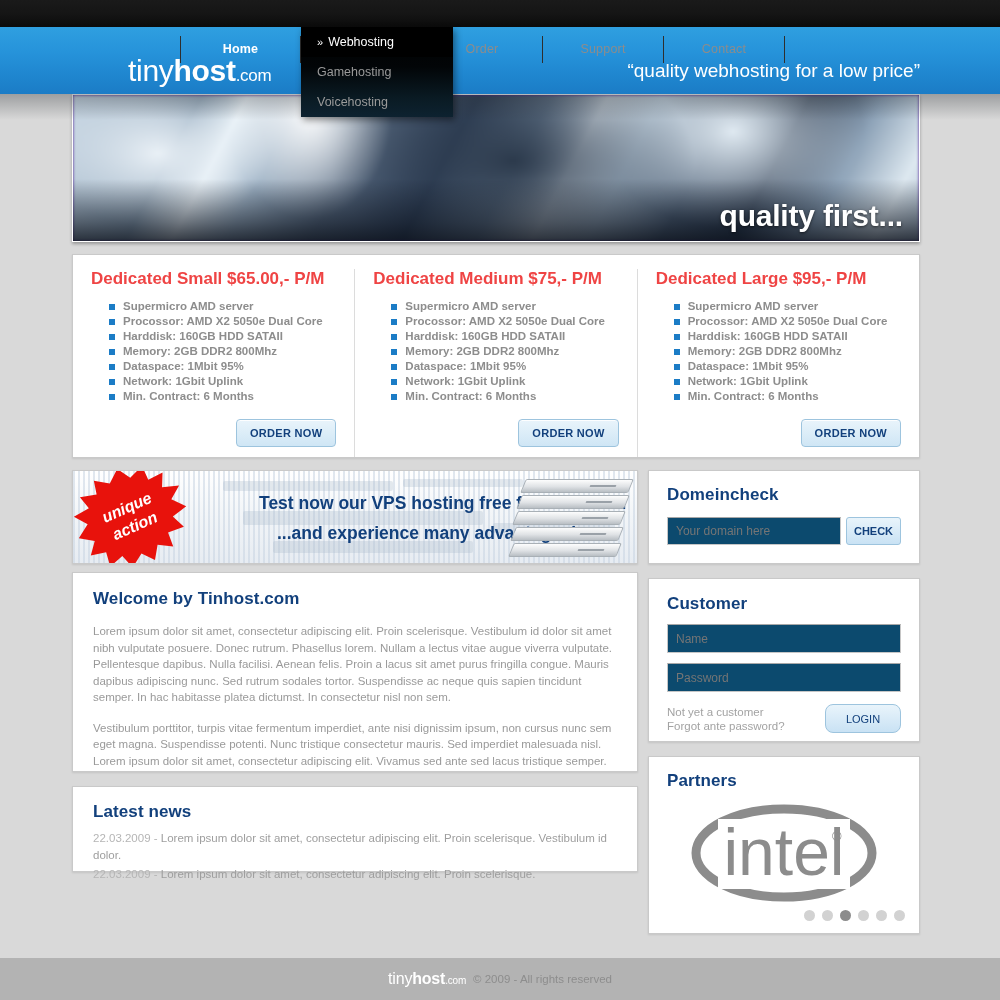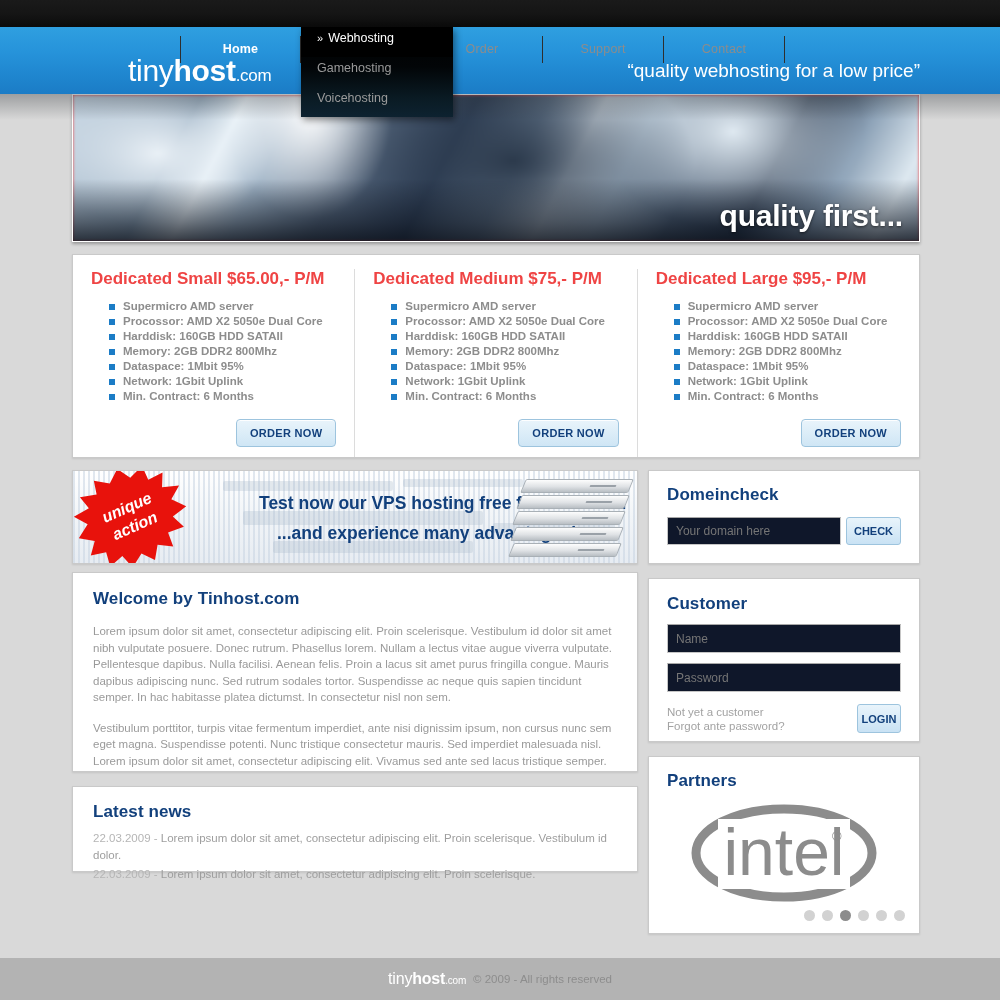--- a/index.html
+++ b/index.html
@@ -27,21 +27,21 @@
   .topnav .nitem.active { color: #ffffff; font-weight: bold; }
   .topnav .nitem.open { color: #e8e8e8; background: #0a0a0a; }
 
   
   .dropdown {
     position: absolute; top: 27px; left: 301px; width: 152px; z-index: 45;
     background: linear-gradient(to bottom, #000000 0%, #020507 44%, #0a1b24 80%, #0d2230 100%);
     box-shadow: 2px 3px 7px rgba(0,0,0,.45);
   }
   .dropdown .ditem {
-    height: 30px; line-height: 22px; padding-left: 16px;
+    height: 30px; line-height: 30px; padding-left: 16px;
     font-size: 12.5px; color: #9a9a9a; cursor: pointer;
   }
   .dropdown .ditem.active { color: #ffffff; background: #000000; }
   .dropdown .ditem .arr { margin-right: 5px; font-size: 11px; }
 
   
   .header {
     position: absolute; top: 27px; left: 0; width: 1000px; height: 67px;
     background: linear-gradient(to bottom, #2f9fe0 0%, #2693da 38%, #1f86cf 72%, #1b7cc6 100%);
     z-index: 20;
@@ -68,21 +68,21 @@
     border: 1px solid #c9c9c9;
     box-shadow: 0 1px 2px rgba(0,0,0,.10);
   }
   .boxtitle {
     color: #12407c; font-size: 17px; font-weight: bold; letter-spacing: .1px;
   }
 
   
   .hero {
     position: absolute; top: 94px; left: 72px; width: 848px; height: 148px;
-    border: 1px solid #ffffff; background: #ef4444; overflow: hidden;
+    border: 1px solid #ffffff; background: #4c1d95; overflow: hidden;
     box-shadow: 0 2px 3px rgba(0,0,0,.30);
     z-index: 10;
   }
   .hero .img { position: absolute; inset: 0; background:
       radial-gradient(ellipse 180px 120px at 10% 40%, #e9f0f6 0%, rgba(233,240,246,0) 62%),
       radial-gradient(ellipse 150px 200px at 28% 10%, #ffffff 0%, rgba(255,255,255,0) 55%),
       radial-gradient(ellipse 260px 160px at 52% 45%, #2c3a4c 0%, rgba(44,58,76,0) 70%),
       radial-gradient(ellipse 200px 150px at 78% 25%, #dfe9f1 0%, rgba(223,233,241,0) 65%),
       linear-gradient(118deg, #c6d5e2 0%, #93a9bd 14%, #e8f1f7 19%, #9fb3c6 25%,
         #5a6c82 34%, #30415a 44%, #7a8ea4 52%, #e5eef5 58%, #b2c4d4 64%,
@@ -166,21 +166,21 @@
   .promo .stack .unit i {
     position: absolute; right: 14px; top: 5px; width: 26px; height: 2px;
     background: #9aa1a8; display: block;
   }
 
   
   .domein { top: 470px; left: 648px; width: 272px; height: 94px; padding: 14px 18px; }
   .domein .row { display: flex; margin-top: 12px; }
   .fld {
     flex: 1; height: 28px; border: 1px solid #c6c6c6;
-    border-top-color: #a8a8a8; background: #0f172a;
+    border-top-color: #a8a8a8; background: #0c4a6e;
     font-family: "Liberation Sans", sans-serif; font-size: 12px; color: #9a9a9a;
     padding: 0 8px; outline: none;
   }
   .check-btn {
     width: 55px; height: 28px; margin-left: 5px; border-radius: 3px;
     font-size: 11px; font-weight: bold; color: #12407c;
     background: linear-gradient(to bottom, #e9f4fb 0%, #c9e2f4 100%);
     border: 1px solid #9dc4de; cursor: pointer;
   }
 
@@ -192,21 +192,21 @@
   }
 
   
   .customer { top: 578px; left: 648px; width: 272px; height: 164px; padding: 15px 18px; }
   .customer .fldwrap { margin-top: 10px; }
   .customer .fld { width: 100%; height: 29px; display: block; }
   .customer .foot { display: flex; align-items: flex-end; margin-top: 12px; }
   .customer .links { flex: 1; font-size: 11.5px; color: #a3a3a3; line-height: 14px; }
   .customer .links span { display: block; cursor: pointer; }
   .login-btn {
-    width: 44px; height: 29px; border-radius: 3px; font-size: 11px; font-weight: bold;
+    width: 76px; height: 29px; border-radius: 8px; font-size: 11px; font-weight: normal;
     color: #12407c; background: linear-gradient(to bottom, #e9f4fb 0%, #c9e2f4 100%);
     border: 1px solid #9dc4de; cursor: pointer;
   }
 
   
   .news { top: 786px; left: 72px; width: 566px; height: 86px; padding: 15px 20px; }
   .news .nrow { font-size: 11.5px; color: #9e9e9e; line-height: 17px; margin-top: 2px; }
   .news .nrow .date { color: #b5b5b5; }
 
   

